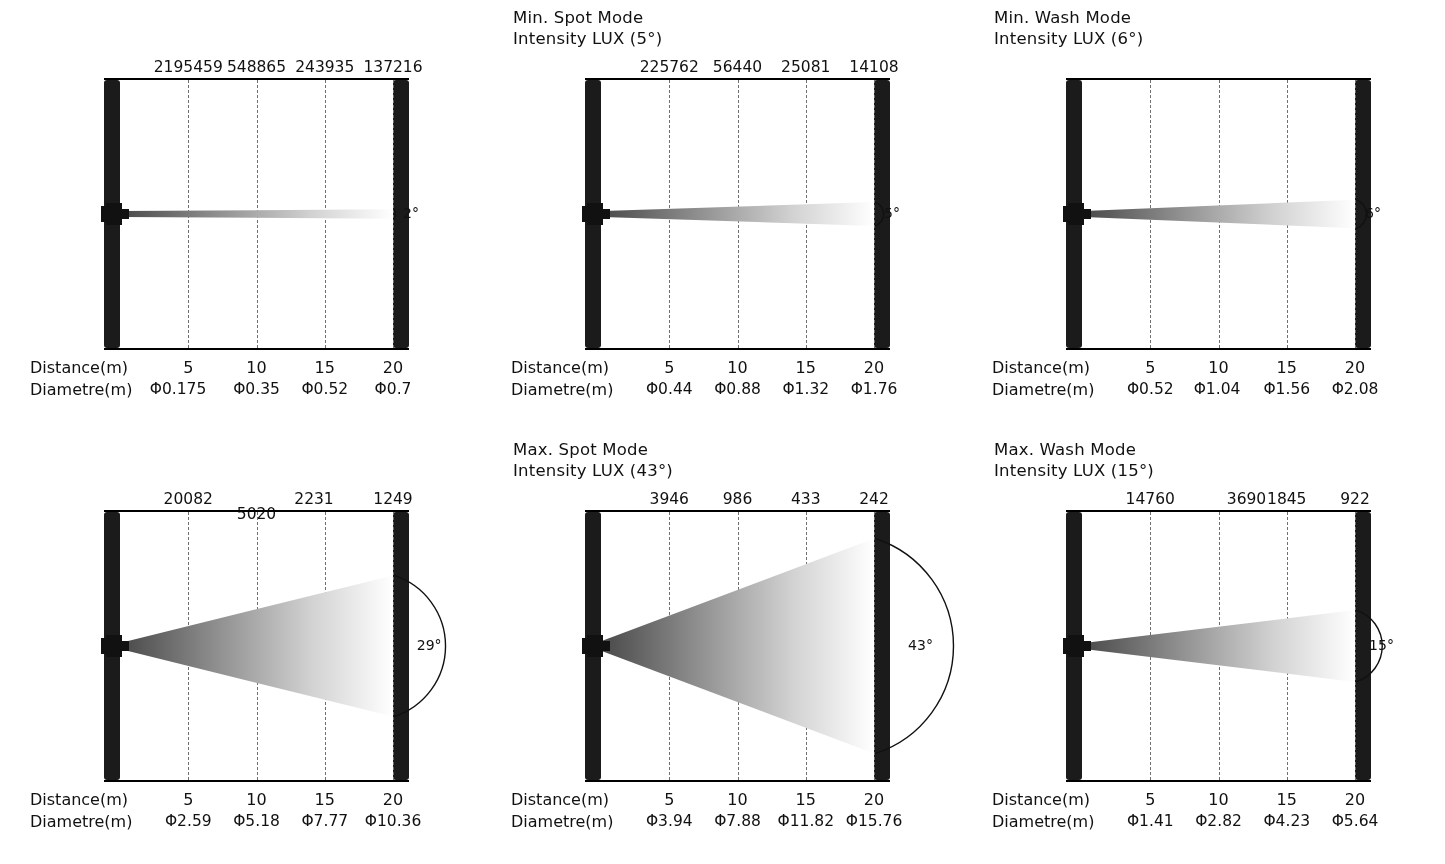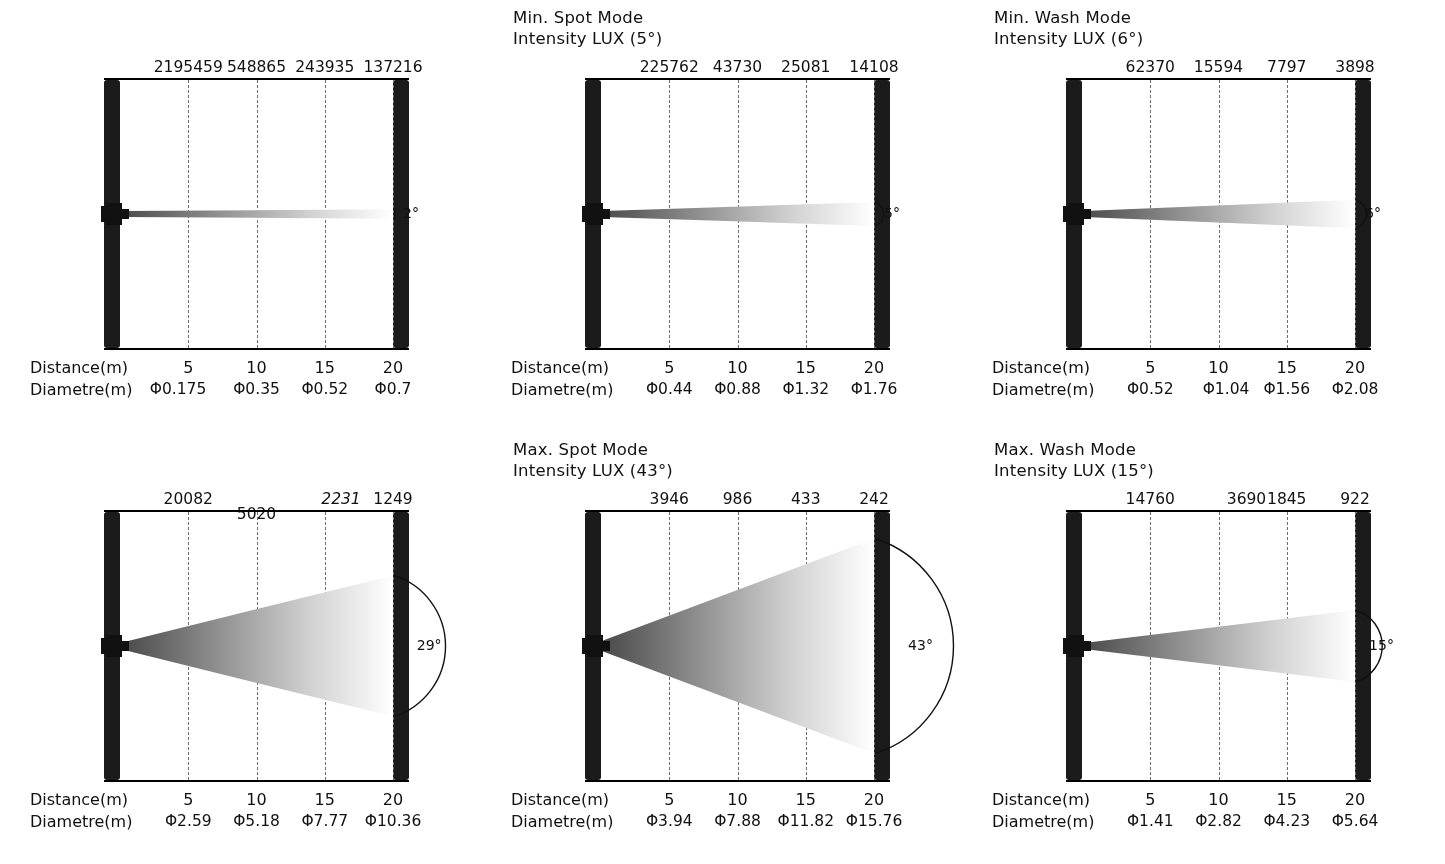--- a/index.html
+++ b/index.html
@@ -113,21 +113,21 @@
         </div>
       </div>
     </div>
     <div class="panel">
       <div class="titles">
         <div class="title-main">Min. Spot Mode</div>
         <div class="title-sub">Intensity LUX (5°)</div>
       </div>
       <div class="lux-row">
         <span class="lux" style="left: 188.25px;">225762</span>
-        <span class="lux" style="left: 256.5px;">43730</span>
+        <span class="lux" style="left: 256.5px;">56440</span>
         <span class="lux" style="left: 324.75px;">25081</span>
         <span class="lux" style="left: 393px;">14108</span>
       </div>
       <div class="stage">
         <div class="bar left"></div>
         <div class="bar right"></div>
         <div class="dashed" style="left: 84.25px;"></div>
         <div class="dashed" style="left: 152.5px;"></div>
         <div class="dashed" style="left: 220.75px;"></div>
         <div class="dashed" style="left: 289px;"></div>
@@ -162,26 +162,20 @@
           <span class="cell small" style="left: 324.75px;">Φ1.32</span>
           <span class="cell small" style="left: 393px;">Φ1.76</span>
         </div>
       </div>
     </div>
     <div class="panel">
       <div class="titles">
         <div class="title-main">Min. Wash Mode</div>
         <div class="title-sub">Intensity LUX (6°)</div>
       </div>
-      <div class="lux-row">
-        <span class="lux" style="left: 188.25px;">62370</span>
-        <span class="lux" style="left: 256.5px;">15594</span>
-        <span class="lux" style="left: 324.75px;">7797</span>
-        <span class="lux" style="left: 393px;">3898</span>
-      </div>
       <div class="stage">
         <div class="bar left"></div>
         <div class="bar right"></div>
         <div class="dashed" style="left: 84.25px;"></div>
         <div class="dashed" style="left: 152.5px;"></div>
         <div class="dashed" style="left: 220.75px;"></div>
         <div class="dashed" style="left: 289px;"></div>
         <div class="axis-dot" style="top: 136px;"></div>
       </div>
       <svg width="481" height="432" style="position: absolute; left: 0px; top: 0px; pointer-events: none;">
@@ -202,31 +196,31 @@
         <div style="position: relative; height: 22px;">
           <span class="row-label" style="left: 30px;">Distance(m)</span>
           <span class="cell" style="left: 188.25px;">5</span>
           <span class="cell" style="left: 256.5px;">10</span>
           <span class="cell" style="left: 324.75px;">15</span>
           <span class="cell" style="left: 393px;">20</span>
         </div>
         <div style="position: relative; height: 22px;">
           <span class="row-label" style="left: 30px;">Diametre(m)</span>
           <span class="cell small" style="left: 188.25px;">Φ0.52</span>
-          <span class="cell small" style="left: 264px; text-align: center;">Φ1.04</span>
+          <span class="cell small" style="left: 255px; text-align: center;">Φ1.04</span>
           <span class="cell small" style="left: 324.75px;">Φ1.56</span>
           <span class="cell small" style="left: 393px;">Φ2.08</span>
         </div>
       </div>
     </div>
     <div class="panel">
       <div class="lux-row">
         <span class="lux" style="left: 188.25px;">20082</span>
         <span class="lux" style="left: 256.5px; margin-top: 15px;">5020</span>
-        <span class="lux" style="left: 341px; font-style: italic;">2231</span>
+        <span class="lux" style="left: 314px;">2231</span>
         <span class="lux" style="left: 393px;">1249</span>
       </div>
       <div class="stage">
         <div class="bar left"></div>
         <div class="bar right"></div>
         <div class="dashed" style="left: 84.25px;"></div>
         <div class="dashed" style="left: 152.5px;"></div>
         <div class="dashed" style="left: 220.75px;"></div>
         <div class="dashed" style="left: 289px;"></div>
         <div class="axis-dot" style="top: 136px;"></div>

